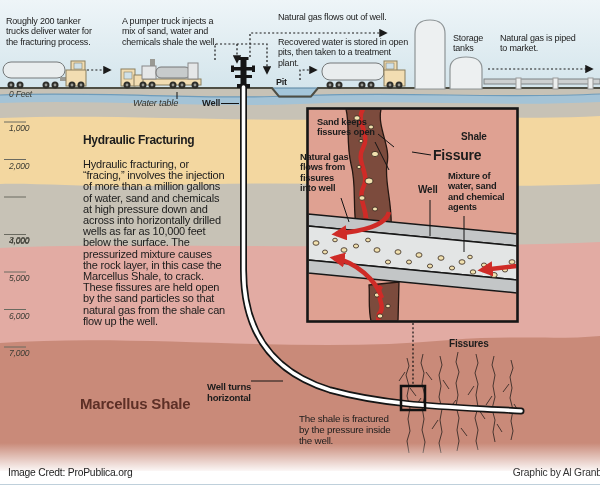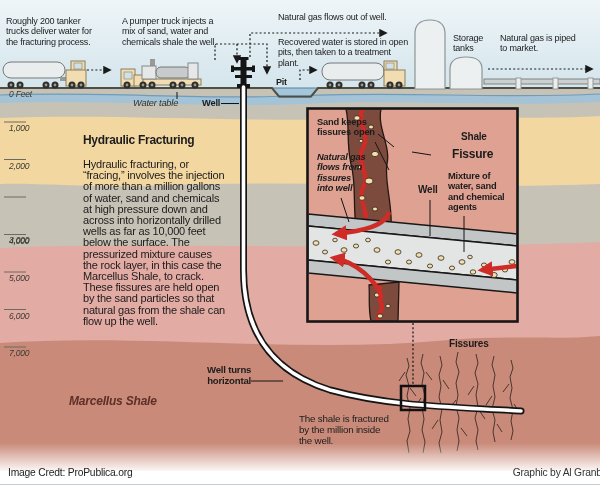--- a/index.html
+++ b/index.html
@@ -309,36 +309,36 @@
 wells as far as 10,000 feet
 below the surface. The
 pressurized mixture causes
 the rock layer, in this case the
 Marcellus Shale, to crack.
 These fissures are held open
 by the sand particles so that
 natural gas from the shale can
 flow up the well.</div>
 
-<div class="lbl b" style="left:69px;top:395px;font-size:12px;color:#5d2f26;font-style:italic;">Marcellus Shale</div>
-<div class="lbl b pre" style="left:207px;top:365px;font-size:9.6px;text-align:center;">Well turns
+<div class="lbl b" style="left:80px;top:395px;font-size:15px;color:#5d2f26;">Marcellus Shale</div>
+<div class="lbl b pre" style="left:207px;top:382px;font-size:9.6px;">Well turns
 horizontal</div>
 <div class="lbl pre" style="left:299px;top:413px;width:110px;font-size:9.8px;">The shale is fractured
-by the million inside
+by the pressure inside
 the well.</div>
 <div class="lbl b" style="left:449px;top:338px;font-size:10px;">Fissures</div>
 
 <div class="lbl inset-lbl pre" style="left:317px;top:117px;width:70px;">Sand keeps
 fissures open</div>
 <div class="lbl inset-lbl" style="left:461px;top:131px;font-size:10px;">Shale</div>
-<div class="lbl inset-lbl pre" style="left:317px;top:152px;width:58px;font-style:italic;">Natural gas
+<div class="lbl inset-lbl pre" style="left:300px;top:152px;width:58px;">Natural gas
 flows from
 fissures
 into well</div>
-<div class="lbl inset-lbl" style="left:452px;top:148px;font-size:12px;">Fissure</div>
+<div class="lbl inset-lbl" style="left:433px;top:148px;font-size:14px;">Fissure</div>
 <div class="lbl inset-lbl" style="left:418px;top:184px;font-size:10px;">Well</div>
 <div class="lbl inset-lbl pre" style="left:448px;top:171px;width:66px;">Mixture of
 water, sand
 and chemical
 agents</div>
 
 <div class="lbl credit" style="left:8px;top:467px;">Image Credt: ProPublica.org</div>
 <div class="lbl credit" style="right:8px;top:467px;color:#333;">Graphic by Al Granberg</div>
 
 </div>

